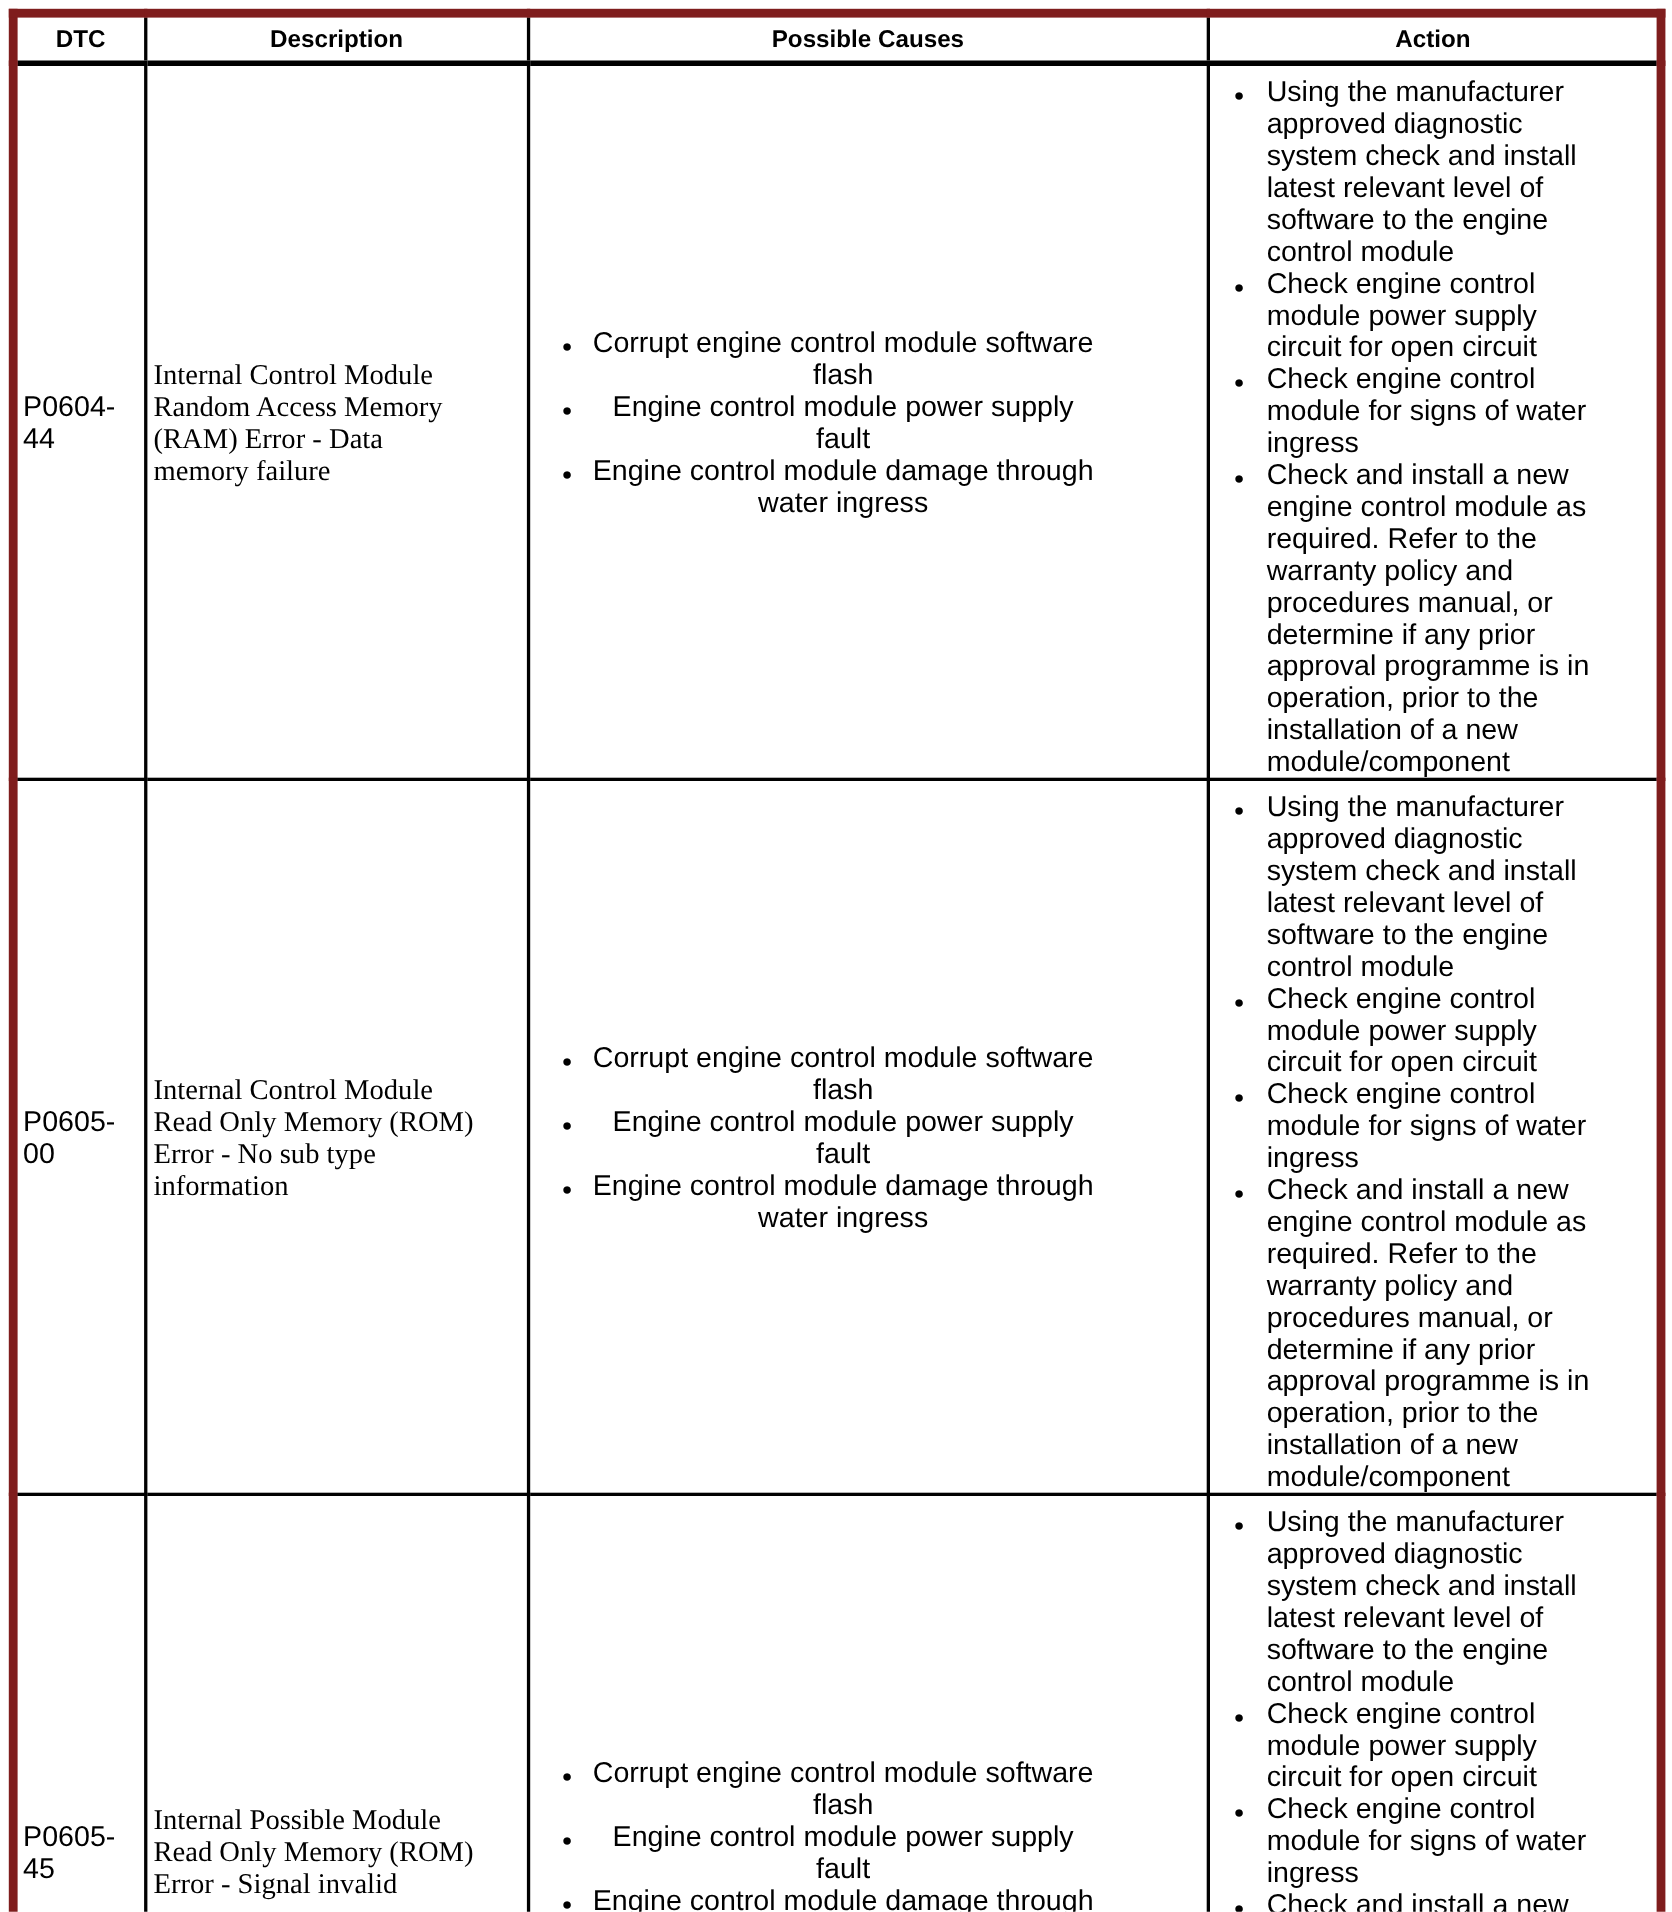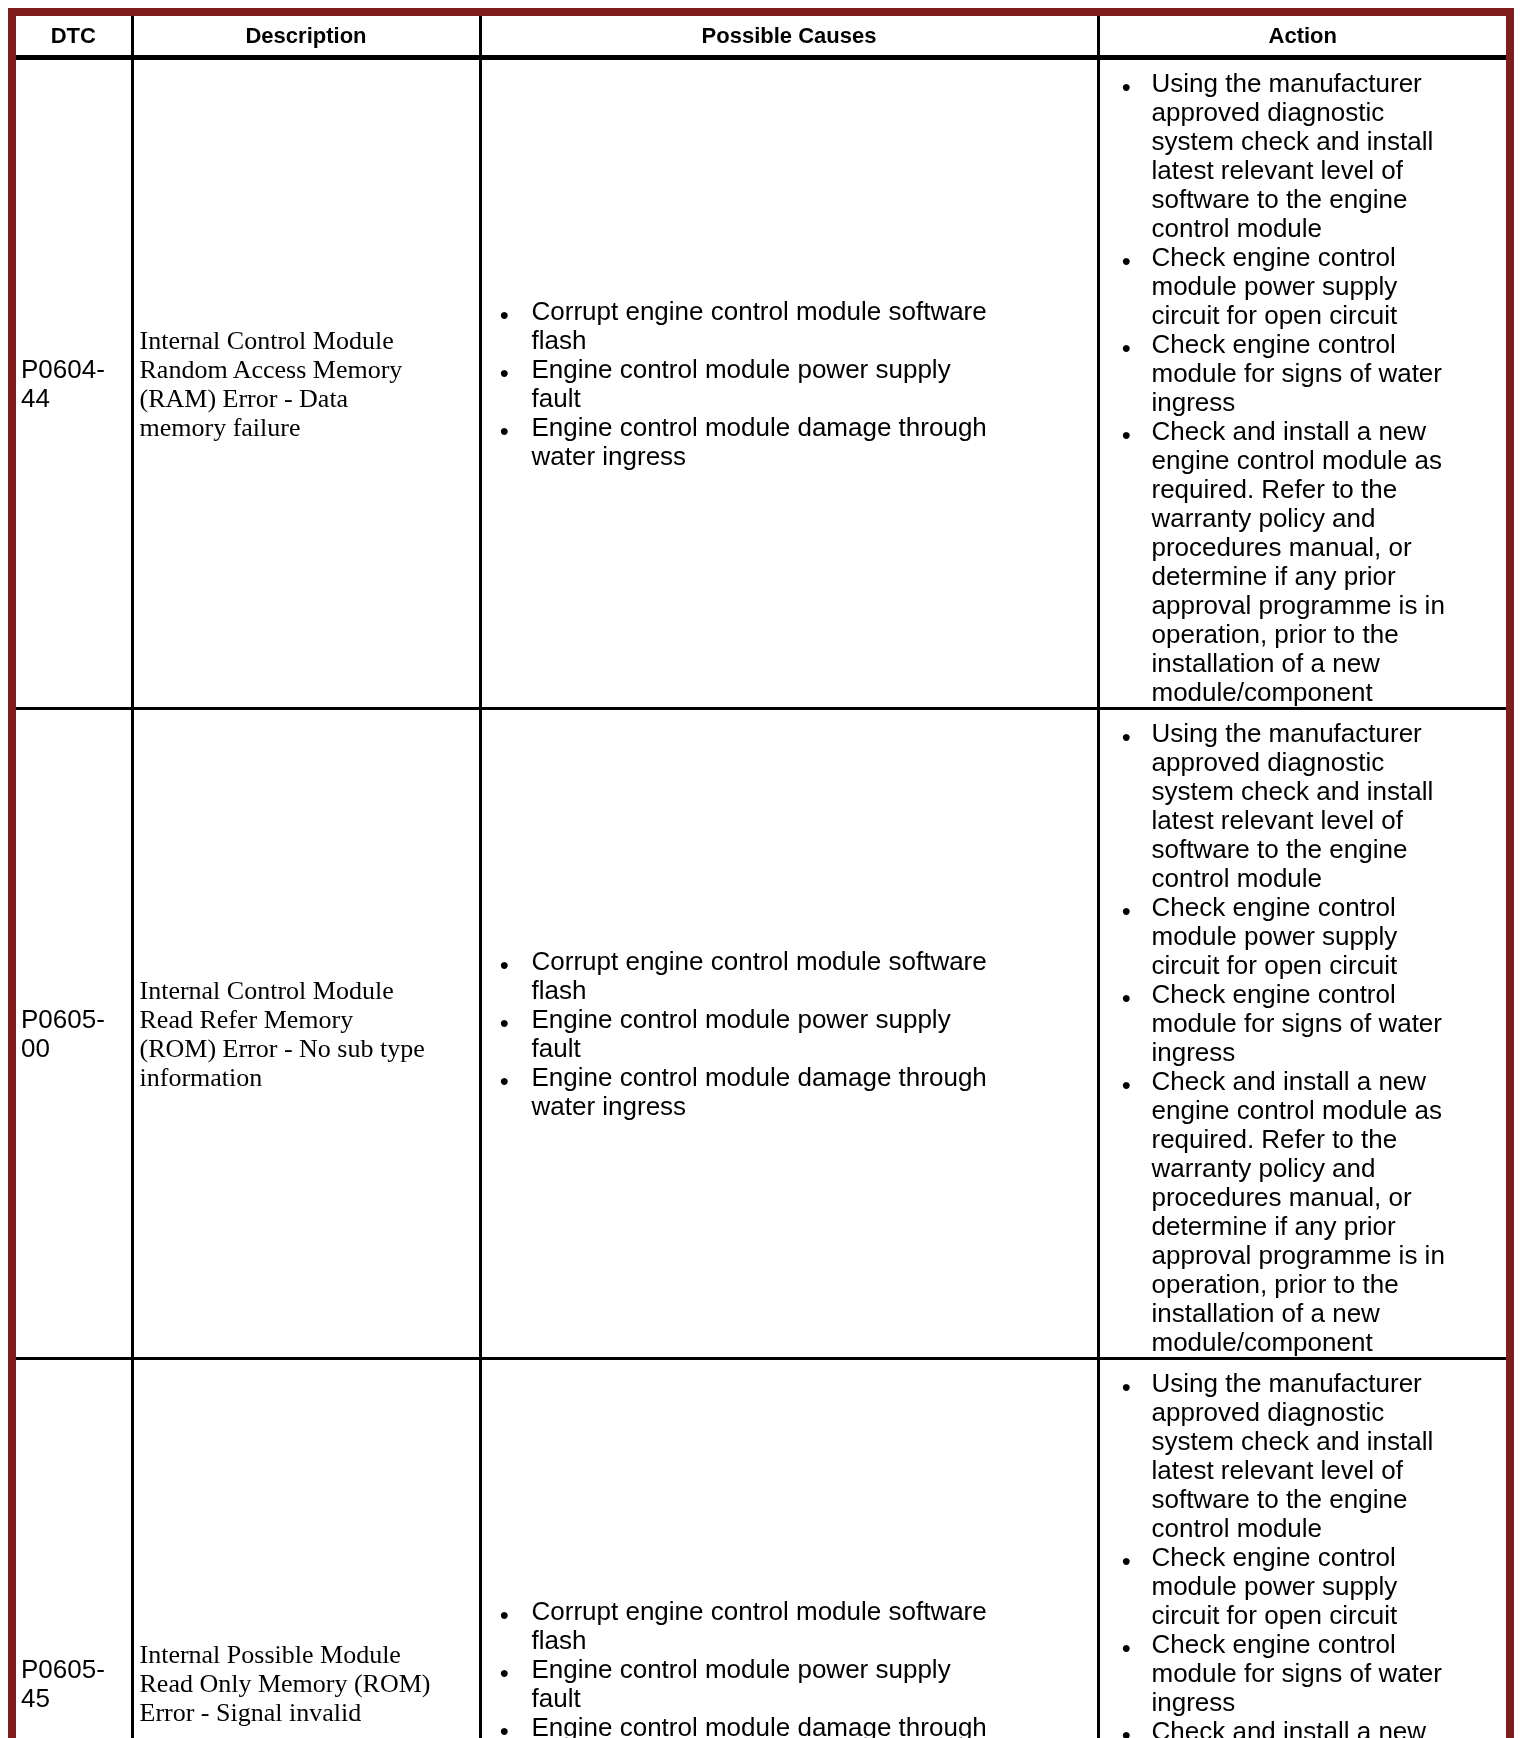--- a/index.html
+++ b/index.html
@@ -66,21 +66,21 @@
   ul.blist {
     list-style: none;
     margin: 0;
     padding: 0;
   }
   td.cell-causes ul.blist { width: 502px; }
   td.cell-action ul.blist { width: 338px; }
   ul.blist li {
     display: grid;
   }
-  td.cell-causes ul.blist li { grid-template-columns: 32px 1fr; }
+  td.cell-causes ul.blist li { grid-template-columns: 32px 1fr; text-align: center; }
   td.cell-action ul.blist li { grid-template-columns: 30px 1fr; }
   .bullet {
     line-height: 29px;
   }
   .bullet::before {
     content: "●";
     font-size: 16px;
   }
 </style>
 </head>
@@ -139,21 +139,21 @@
           <li>
               <span class="bullet"></span>
               <span>Check and install a new engine control module as required. Refer to the warranty policy and procedures manual, or determine if any prior approval programme is in operation, prior to the installation of a new module/component</span>
             </li>
         </ul>
       </td>
     </tr>
 
     <tr>
       <td class="cell-dtc">P0605-00</td>
-      <td class="cell-desc">Internal Control Module Read Refer Memory (ROM) Error - No sub type information</td>
+      <td class="cell-desc">Internal Control Module Read Only Memory (ROM) Error - No sub type information</td>
       <td class="cell-causes">
         <ul class="blist">
           <li>
               <span class="bullet"></span>
               <span>Corrupt engine control module software flash</span>
             </li>
           <li>
               <span class="bullet"></span>
               <span>Engine control module power supply fault</span>
             </li>

